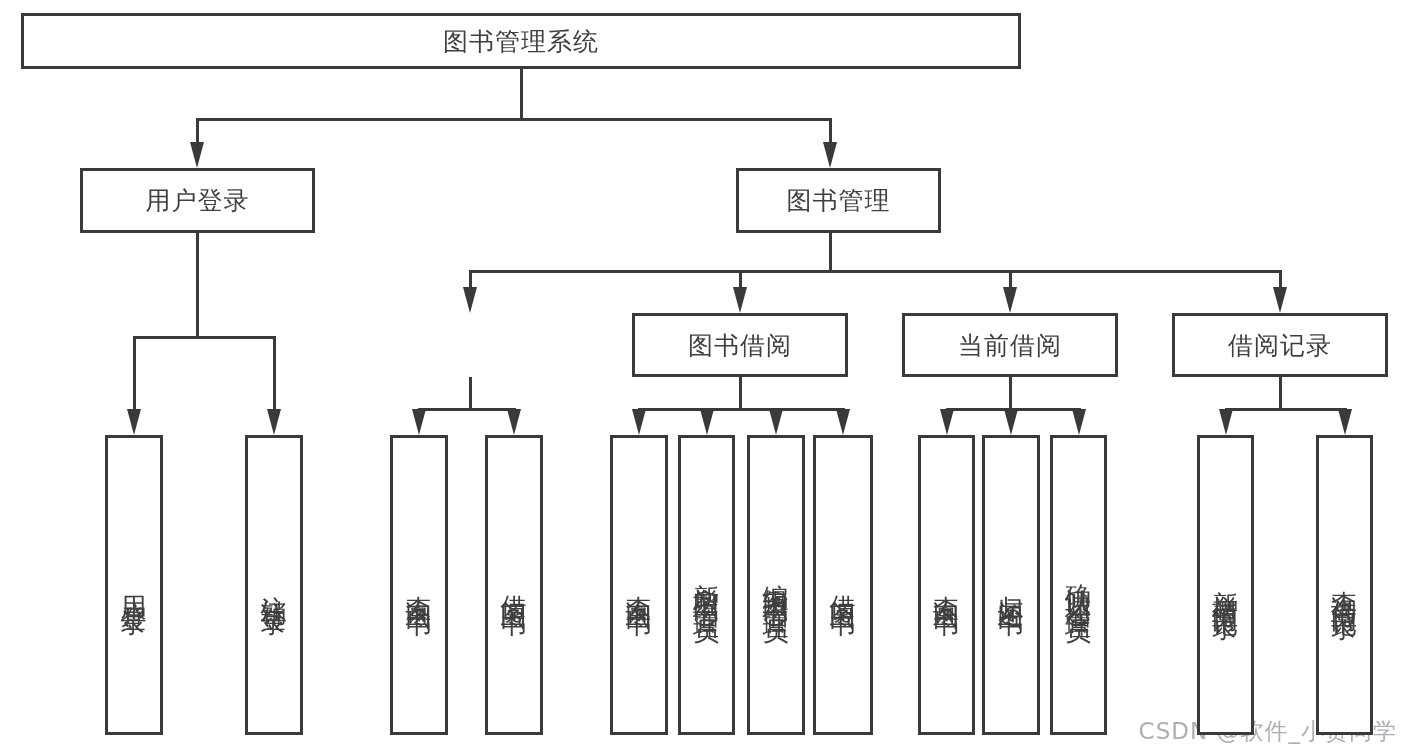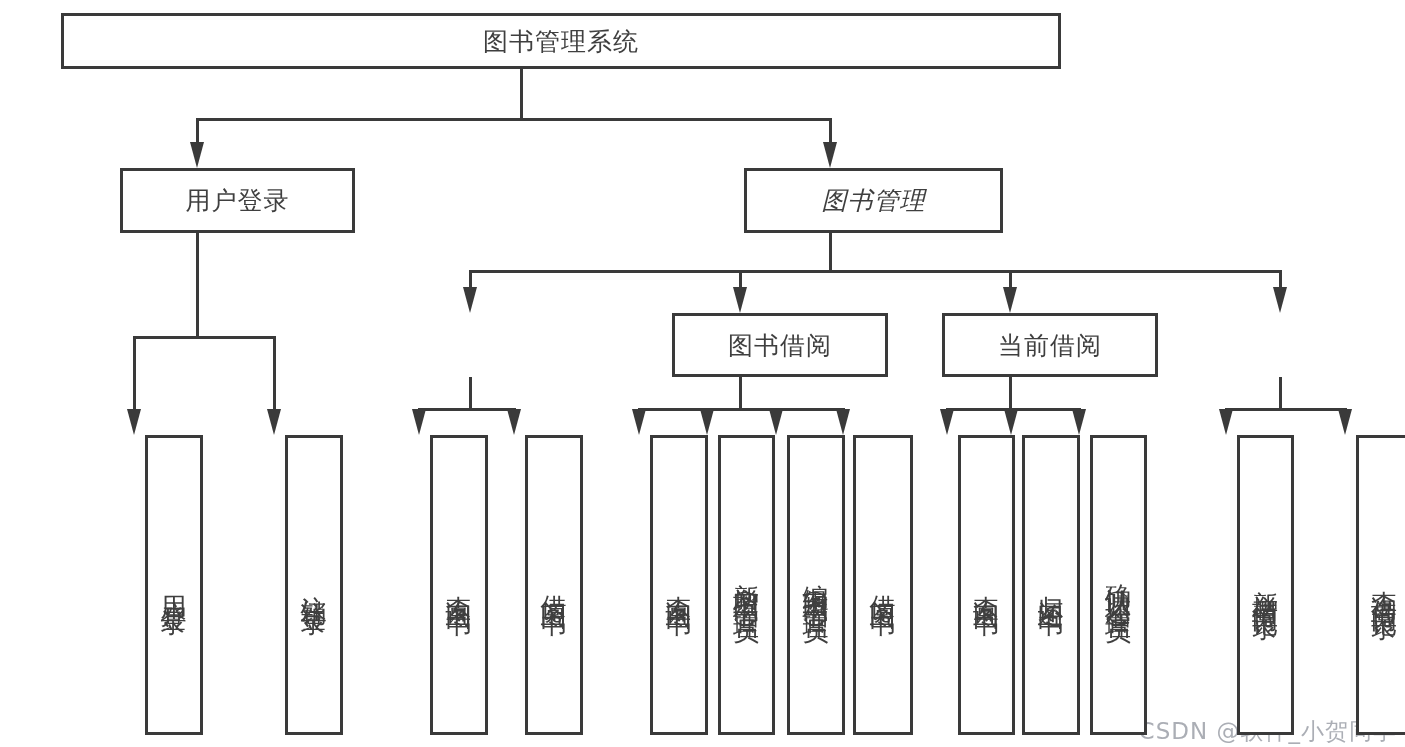--- a/index.html
+++ b/index.html
@@ -12,21 +12,20 @@
   }
   .node {
     position:absolute;
     box-sizing:border-box;
     border:3px solid #3a3a3a;
     background:#ffffff;
     display:flex;
     align-items:center;
     justify-content:center;
     color:#3f3f3f;
-    margin-left:40px;
   }
   .node.horizontal { font-size:25px; letter-spacing:1px; white-space:nowrap; }
   .node.vertical span.lbl {
     writing-mode:vertical-rl;
     text-orientation:mixed;
     font-size:26px;
     line-height:1;
     letter-spacing:5px;
   }
   .line { position:absolute; background:#3a3a3a; }
@@ -102,28 +101,31 @@
     <div class="line" style="left: 1225px; top: 408px; width: 3px; height: 3px;"></div>
     <div class="arrow" style="left: 1219px; top: 409px;"></div>
     <div class="line" style="left: 1344px; top: 408px; width: 3px; height: 3px;"></div>
     <div class="arrow" style="left: 1338px; top: 409px;"></div>
     <div class="node horizontal" style="left: 21px; top: 13px; width: 1000px; height: 56px;">
       <span class="lbl">图书管理系统</span>
     </div>
     <div class="node horizontal" style="left: 80px; top: 168px; width: 235px; height: 65px;">
       <span class="lbl">用户登录</span>
     </div>
-    <div class="node horizontal" style="left: 704px; top: 168px; width: 259px; height: 65px; font-style: italic;">
+    <div class="node horizontal" style="left: 736px; top: 168px; width: 205px; height: 65px;">
       <span class="lbl">图书管理</span>
     </div>
     <div class="node horizontal" style="left: 632px; top: 313px; width: 216px; height: 64px;">
       <span class="lbl">图书借阅</span>
     </div>
     <div class="node horizontal" style="left: 902px; top: 313px; width: 216px; height: 64px;">
       <span class="lbl">当前借阅</span>
+    </div>
+    <div class="node horizontal" style="left: 1172px; top: 313px; width: 216px; height: 64px;">
+      <span class="lbl">借阅记录</span>
     </div>
     <div class="node vertical" style="left: 105px; top: 435px; width: 58px; height: 300px;">
       <span class="lbl">用户登录</span>
     </div>
     <div class="node vertical" style="left: 245px; top: 435px; width: 58px; height: 300px;">
       <span class="lbl">注销登录</span>
     </div>
     <div class="node vertical" style="left: 390px; top: 435px; width: 58px; height: 300px;">
       <span class="lbl">查询图书</span>
     </div>

